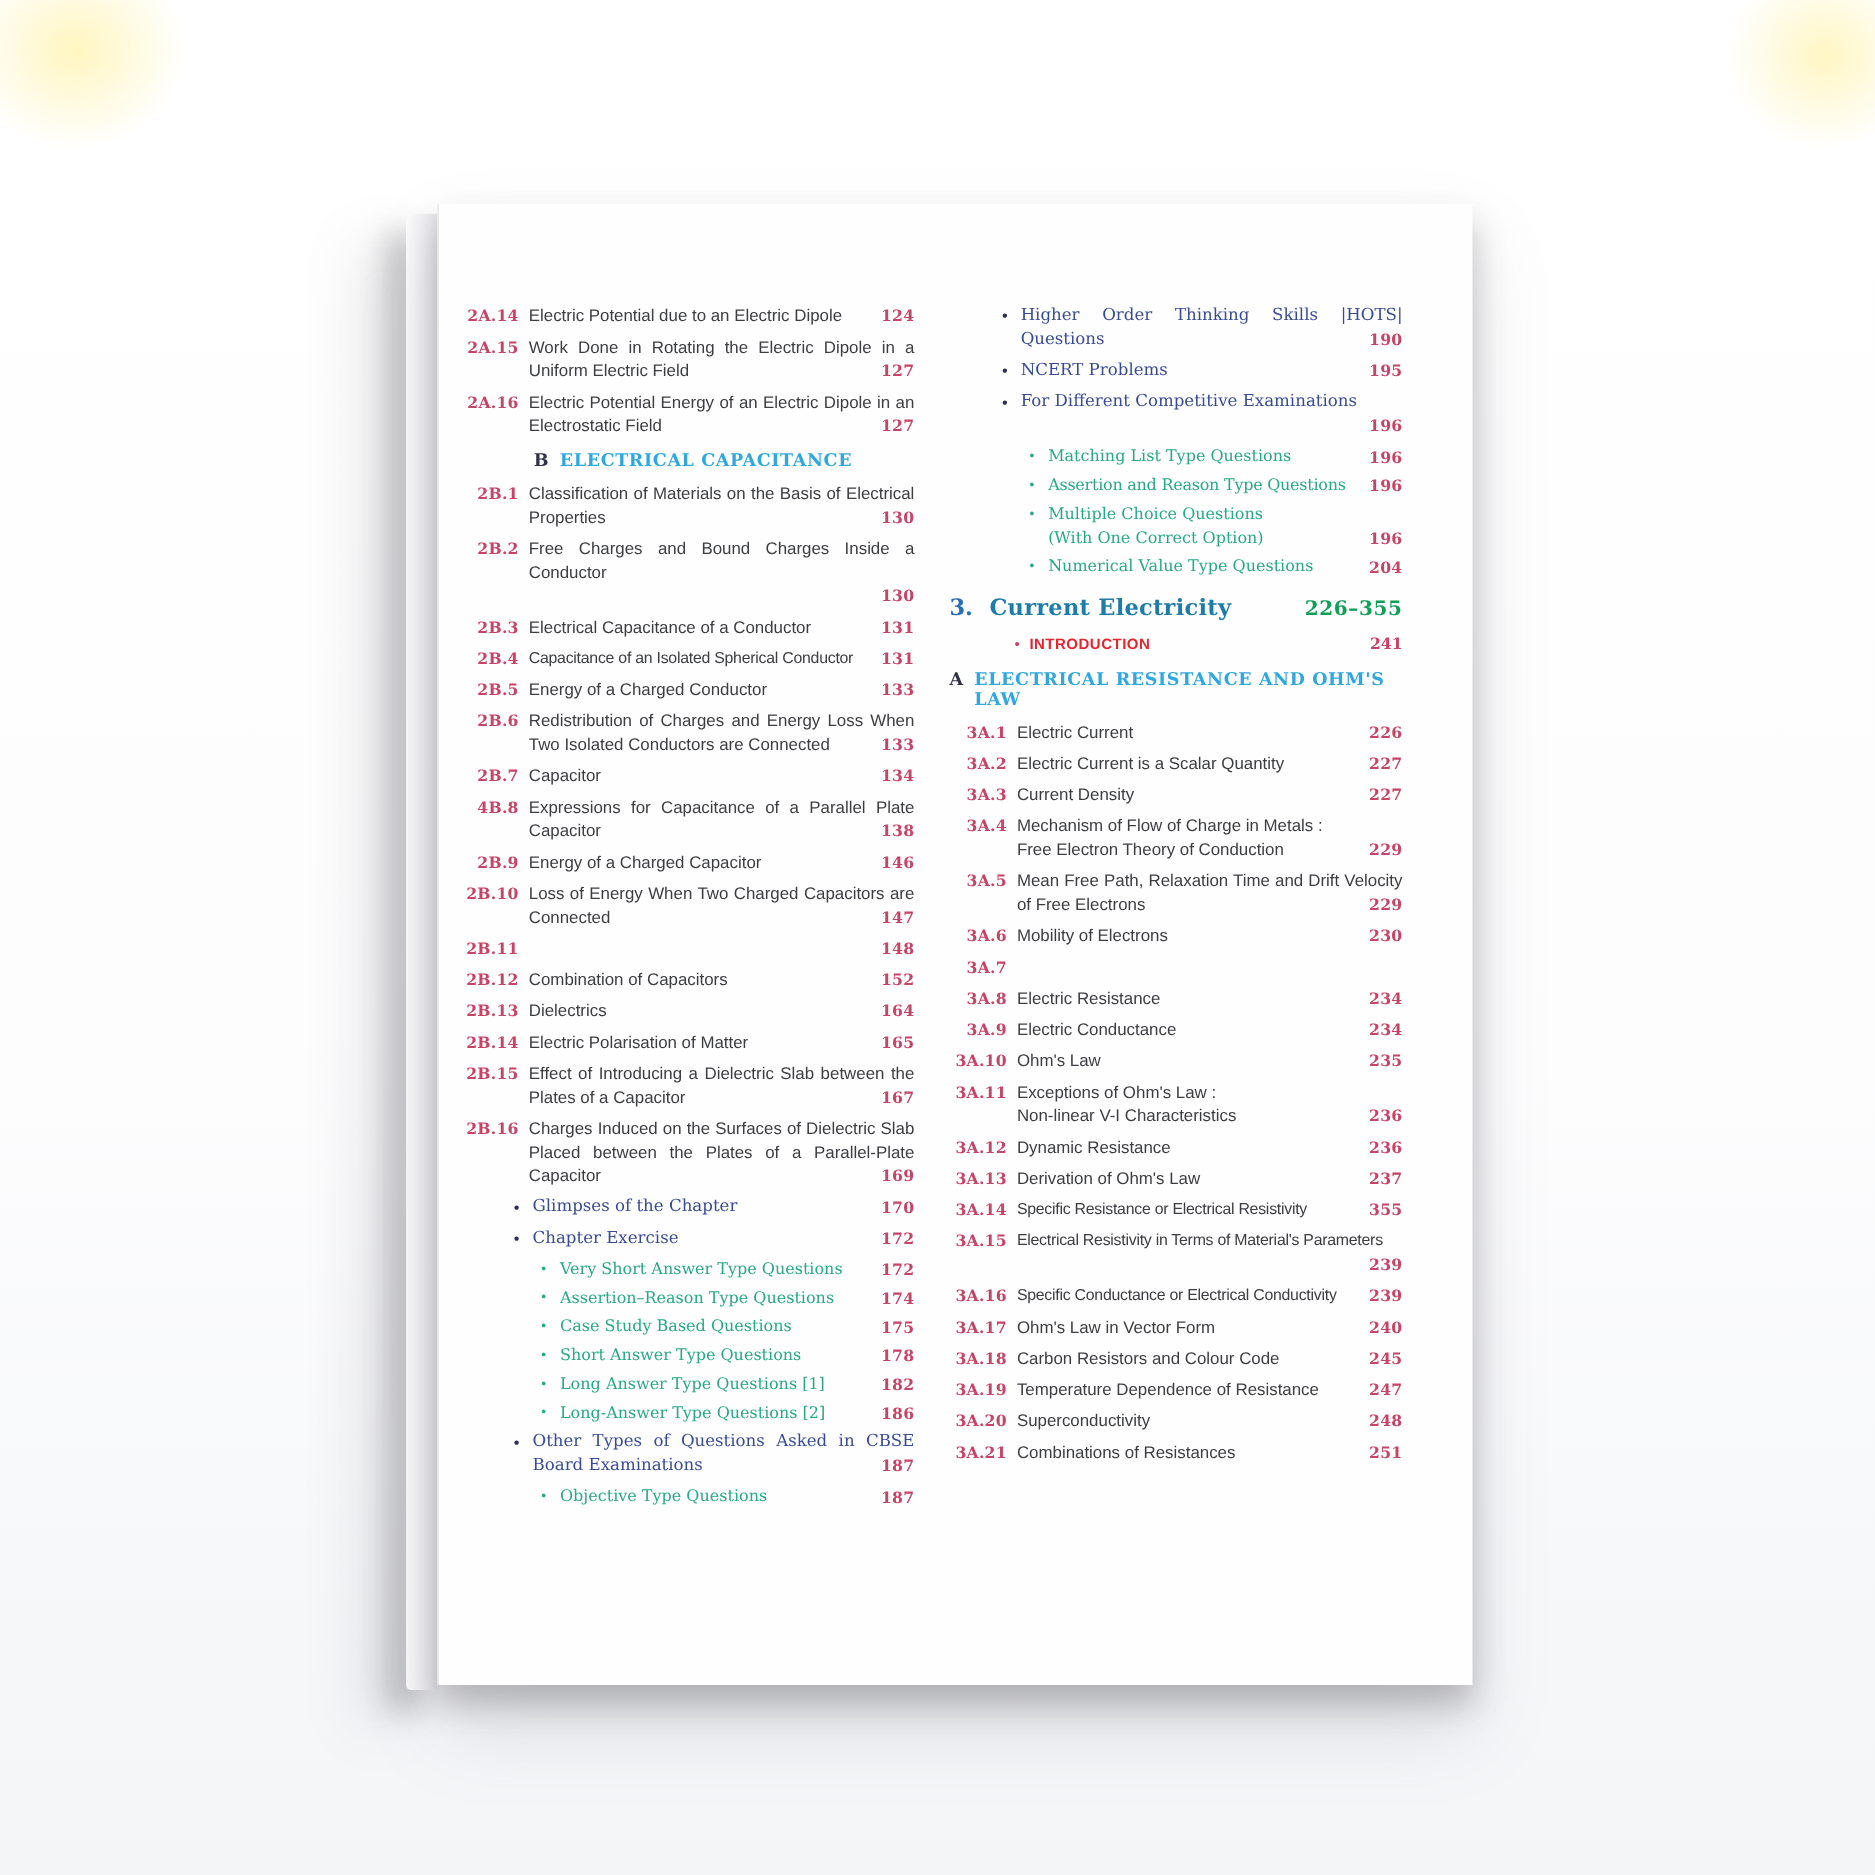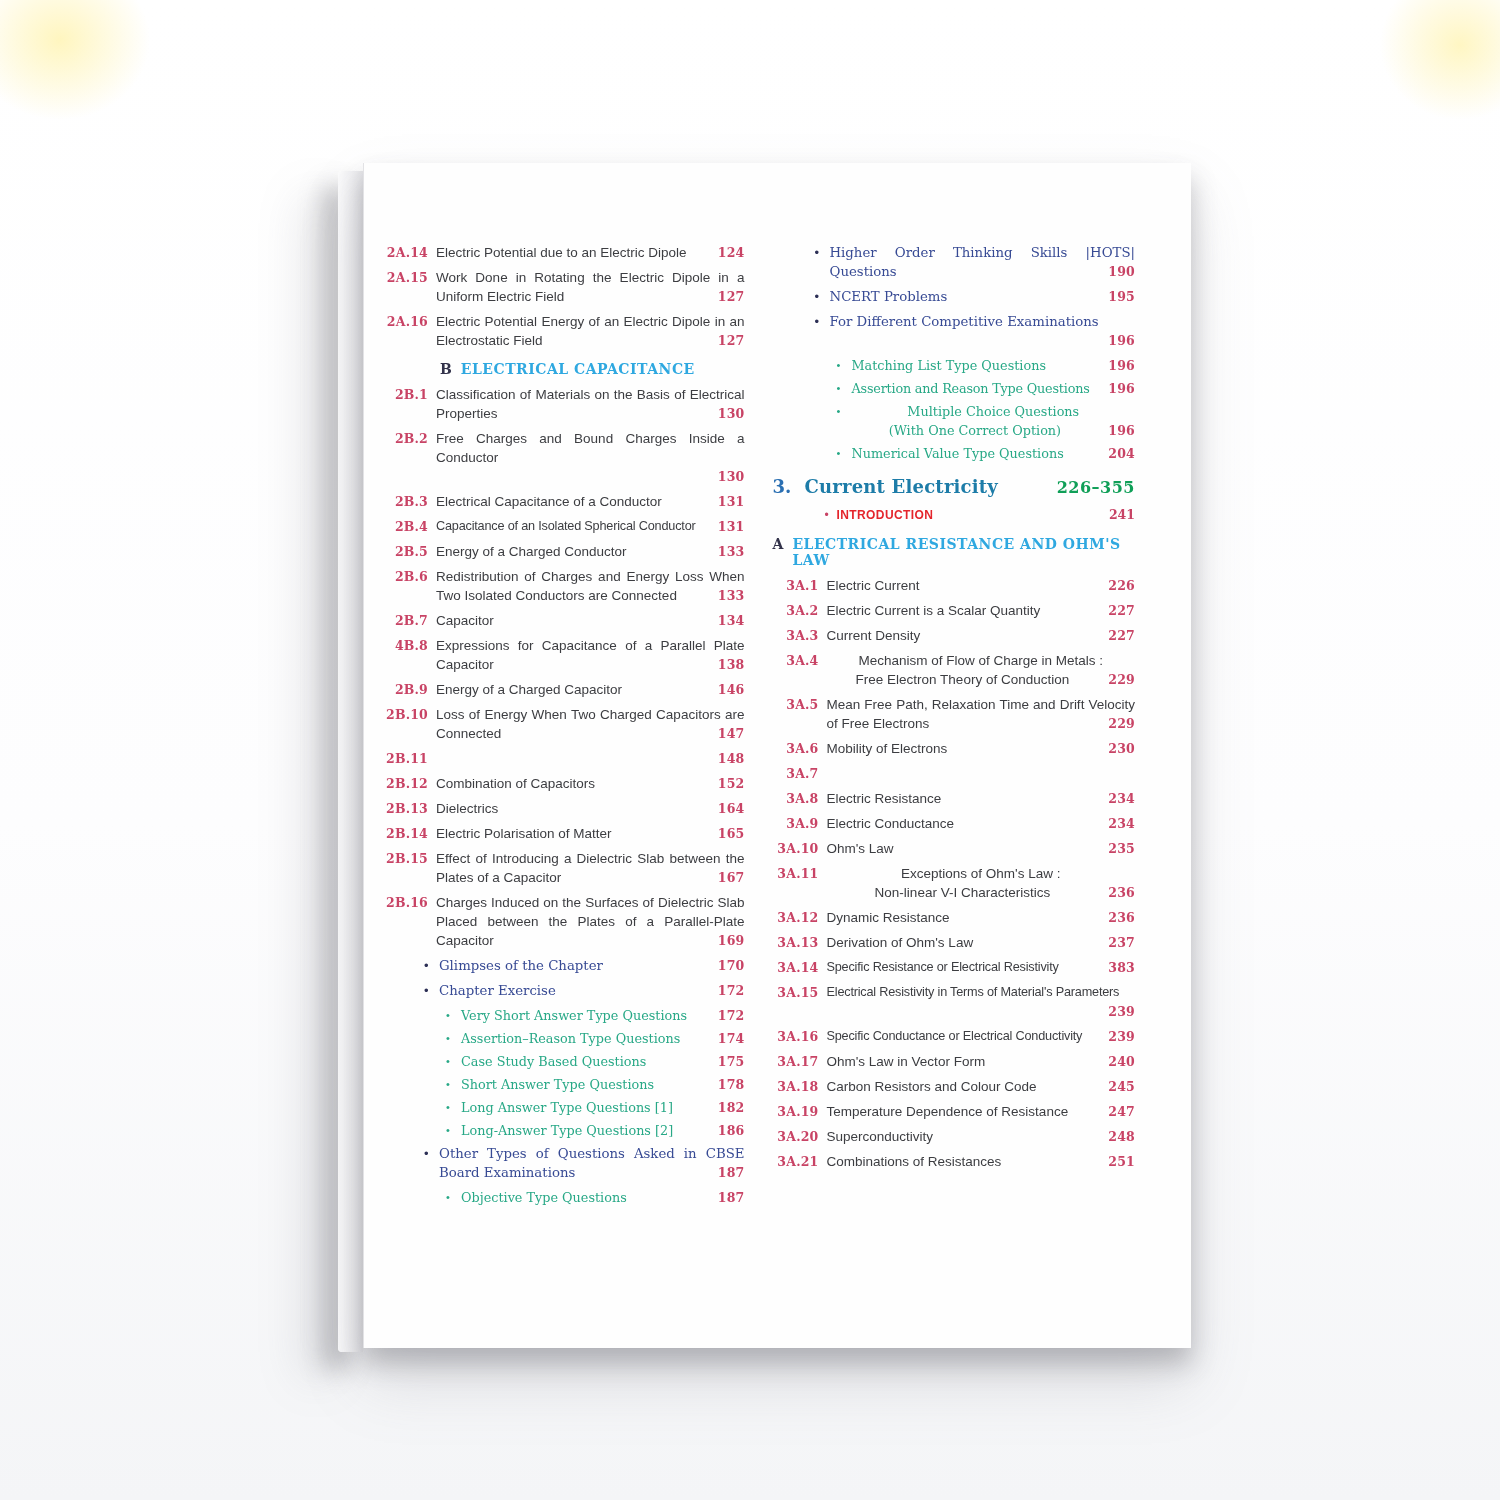--- a/index.html
+++ b/index.html
@@ -5,36 +5,36 @@
   html,body{margin:0;padding:0;}
   .scene{position:relative;width:1500px;height:1500px;overflow:hidden;
          background:linear-gradient(180deg,#ffffff 0%,#fdfdfe 55%,#f4f5f7 100%);
          font-family:"Liberation Sans",sans-serif;}
   .corner-tint{position:absolute;pointer-events:none;}
   .corner-tint.tl{left:-30px;top:-40px;width:180px;height:160px;
          background:radial-gradient(closest-side,rgba(255,244,180,.85),rgba(255,244,180,0));}
   .corner-tint.tr{right:-40px;top:-30px;width:160px;height:150px;
          background:radial-gradient(closest-side,rgba(255,244,180,.8),rgba(255,244,180,0));}
 
-  .book{position:absolute;left:363px;top:163px;width:828px;height:1185px;}
+  .book{position:absolute;left:350px;top:163px;width:828px;height:1185px;}
   .book-spine{position:absolute;left:-25px;top:8px;width:25px;height:calc(100% - 4px);
          background:linear-gradient(90deg,#fbfbfc 0%,#f2f2f4 55%,#e7e7ea 100%);
          border-radius:4px 0 0 4px;
          box-shadow:-14px 16px 24px rgba(95,95,102,.40), -34px 26px 46px rgba(120,120,128,.22);}
   .book-page{position:absolute;inset:0;background:#fefefe;border-left:1px solid #e2e2e5;
          box-shadow:0 16px 24px rgba(70,70,78,.30), 0 34px 60px rgba(120,120,132,.20);}
 
   .toc{position:absolute;left:18px;right:56px;top:80px;display:flex;gap:28px;}
   .col{flex:1;min-width:0;}
 
   .row{display:flex;align-items:flex-start;margin-bottom:6px;}
   .body{flex:1;min-width:0;text-align:justify;font-size:13.5px;line-height:19px;color:#3c3d41;}
   .body .page{float:right;margin-left:10px;}
   .body .pageline{text-align:right;}
-  .body.twolines{text-align:center;}
+  .body.twolines{text-align:left;}
   .line2 .page{float:right;margin-left:10px;}
   .body.tight{font-size:12.7px;letter-spacing:-0.2px;}
 
   .num{flex:none;width:46px;margin-right:8px;text-align:right;
        font-family:"DejaVu Serif",serif;font-weight:700;font-size:12.5px;line-height:19px;
        color:var(--crimson);letter-spacing:.2px;}
   .page{font-family:"DejaVu Serif",serif;font-weight:700;font-size:12.5px;line-height:19px;
        color:var(--crimson);letter-spacing:.2px;}
 
   .bullet{flex:none;width:15px;font-size:13px;line-height:19px;}
@@ -296,21 +296,21 @@
             <div class="row entry">
               <span class="num">3A.12</span>
               <div class="body"><span class="title">Dynamic Resistance</span><span class="page">236</span></div>
             </div>
             <div class="row entry">
               <span class="num">3A.13</span>
               <div class="body"><span class="title">Derivation of Ohm's Law</span><span class="page">237</span></div>
             </div>
             <div class="row entry">
               <span class="num">3A.14</span>
-              <div class="body tight"><span class="title">Specific Resistance or Electrical Resistivity</span><span class="page">383</span></div>
+              <div class="body tight"><span class="title">Specific Resistance or Electrical Resistivity</span><span class="page">355</span></div>
             </div>
             <div class="row entry">
               <span class="num">3A.15</span>
               <div class="body tight"><span class="title">Electrical Resistivity in Terms of Material's Parameters</span><div class="pageline">
                   <span class="page">239</span>
                 </div></div>
             </div>
             <div class="row entry">
               <span class="num">3A.16</span>
               <div class="body tight"><span class="title">Specific Conductance or Electrical Conductivity</span><span class="page">239</span></div>

